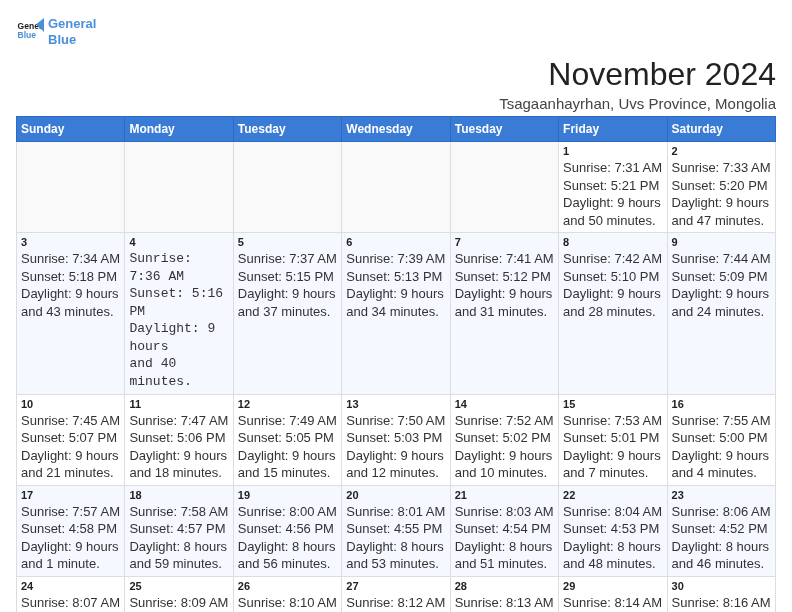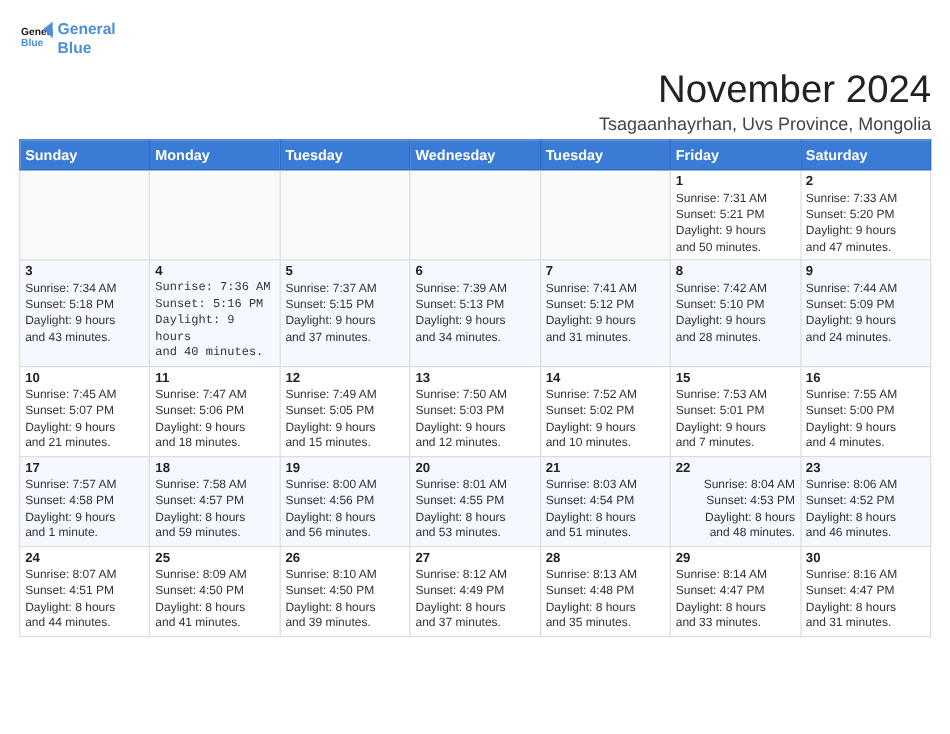--- a/index.html
+++ b/index.html
@@ -77,21 +77,21 @@
       background: #f5f8ff;
     }
     .day-num {
       font-size: 11px;
       font-weight: bold;
       color: #222;
       display: block;
       margin-bottom: 2px;
     }
     .day-detail {
-      font-size: 10px;
+      font-size: 13px;
       color: #333;
       line-height: 1.35;
     }
   </style>
 </head>
 <body>
 
 <div class="header-area">
   <div class="logo">
     <svg class="logo-icon" viewBox="0 0 36 36">
@@ -280,21 +280,21 @@
         </td>
         <td>
           <span class="day-num">21</span>
           <div class="day-detail" style="white-space: pre-line;">Sunrise: 8:03 AM
 Sunset: 4:54 PM
 Daylight: 8 hours
 and 51 minutes.</div>
         </td>
         <td>
           <span class="day-num">22</span>
-          <div class="day-detail" style="white-space: pre-line; text-align: right;">Sunrise: 8:04 AM
+          <div class="day-detail" style="white-space: pre-line;">Sunrise: 8:04 AM
 Sunset: 4:53 PM
 Daylight: 8 hours
 and 48 minutes.</div>
         </td>
         <td>
           <span class="day-num">23</span>
           <div class="day-detail" style="white-space: pre-line;">Sunrise: 8:06 AM
 Sunset: 4:52 PM
 Daylight: 8 hours
 and 46 minutes.</div>

